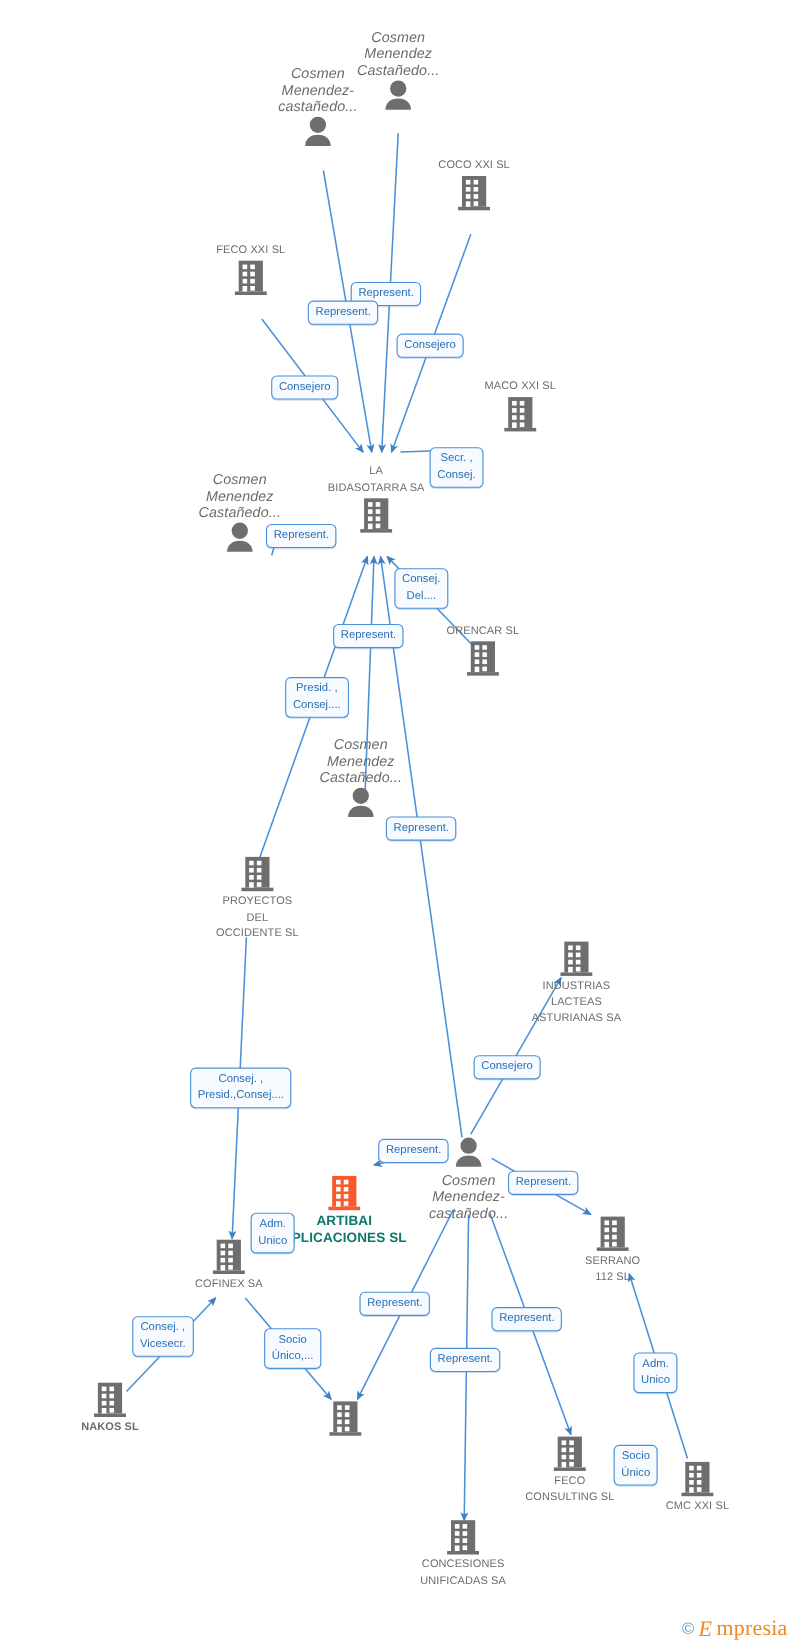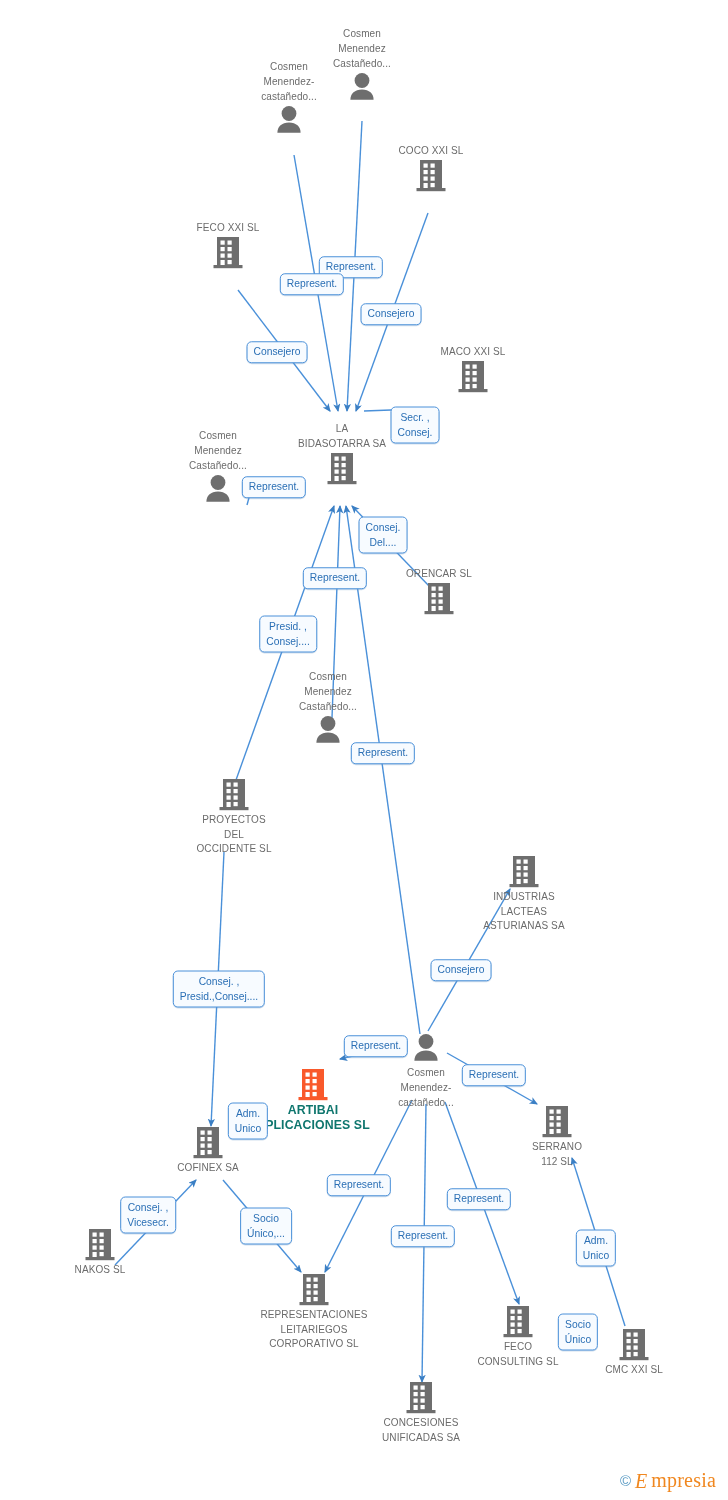--- a/index.html
+++ b/index.html
@@ -31,21 +31,21 @@
     width: 130px;
   }
   .node .label {
     color: #6b6b6b;
     font-size: 11.5px;
     line-height: 14.5px;
     white-space: pre-line;
     letter-spacing: 0.1px;
   }
   .node.company .label { font-size: 10px; }
-  .node.person .label { font-size: 10px; line-height: 15px; }
+  .node.person .label { font-size: 13px; line-height: 15px; font-style: italic; }
   .node.highlight .label {
     color: #0f766e;
     font-weight: bold;
     font-size: 12.3px;
     line-height: 15px;
   }
   .icon-wrap {
     display: block;
     line-height: 0;
   }
@@ -324,21 +324,21 @@
             <rect x="7.5" y="11" width="4.2" height="4.2" fill="#ffffff"></rect>
             <rect x="14.5" y="11" width="4.2" height="4.2" fill="#ffffff"></rect>
             <rect x="7.5" y="17.5" width="4.2" height="4.2" fill="#ffffff"></rect>
             <rect x="14.5" y="17.5" width="4.2" height="4.2" fill="#ffffff"></rect>
             <rect x="7.5" y="24" width="4.2" height="5" fill="#ffffff"></rect>
             <rect x="14.5" y="24" width="4.2" height="4.2" fill="#ffffff"></rect>
           </svg></span>
         <div class="label">SERRANO
 112 SL</div>
       </div>
-      <div class="node company label-below" style="left: 100px; top: 1228px;">
+      <div class="node company label-below" style="left: 100px; top: 1256px; font-weight: bold;">
         <span class="icon-wrap"><svg width="30" height="34" viewBox="0 0 30 34">
             <rect x="4" y="1" width="22" height="28" fill="#6e6e6e"></rect>
             <rect x="0.5" y="29" width="29" height="3.2" fill="#6e6e6e"></rect>
             <rect x="7.5" y="4.5" width="4.2" height="4.2" fill="#ffffff"></rect>
             <rect x="14.5" y="4.5" width="4.2" height="4.2" fill="#ffffff"></rect>
             <rect x="7.5" y="11" width="4.2" height="4.2" fill="#ffffff"></rect>
             <rect x="14.5" y="11" width="4.2" height="4.2" fill="#ffffff"></rect>
             <rect x="7.5" y="17.5" width="4.2" height="4.2" fill="#ffffff"></rect>
             <rect x="14.5" y="17.5" width="4.2" height="4.2" fill="#ffffff"></rect>
             <rect x="7.5" y="24" width="4.2" height="5" fill="#ffffff"></rect>
@@ -352,23 +352,20 @@
             <rect x="0.5" y="29" width="29" height="3.2" fill="#6e6e6e"></rect>
             <rect x="7.5" y="4.5" width="4.2" height="4.2" fill="#ffffff"></rect>
             <rect x="14.5" y="4.5" width="4.2" height="4.2" fill="#ffffff"></rect>
             <rect x="7.5" y="11" width="4.2" height="4.2" fill="#ffffff"></rect>
             <rect x="14.5" y="11" width="4.2" height="4.2" fill="#ffffff"></rect>
             <rect x="7.5" y="17.5" width="4.2" height="4.2" fill="#ffffff"></rect>
             <rect x="14.5" y="17.5" width="4.2" height="4.2" fill="#ffffff"></rect>
             <rect x="7.5" y="24" width="4.2" height="5" fill="#ffffff"></rect>
             <rect x="14.5" y="24" width="4.2" height="4.2" fill="#ffffff"></rect>
           </svg></span>
-        <div class="label">REPRESENTACIONES
-LEITARIEGOS
-CORPORATIVO SL</div>
       </div>
       <div class="node company label-below" style="left: 518px; top: 1305px;">
         <span class="icon-wrap"><svg width="30" height="34" viewBox="0 0 30 34">
             <rect x="4" y="1" width="22" height="28" fill="#6e6e6e"></rect>
             <rect x="0.5" y="29" width="29" height="3.2" fill="#6e6e6e"></rect>
             <rect x="7.5" y="4.5" width="4.2" height="4.2" fill="#ffffff"></rect>
             <rect x="14.5" y="4.5" width="4.2" height="4.2" fill="#ffffff"></rect>
             <rect x="7.5" y="11" width="4.2" height="4.2" fill="#ffffff"></rect>
             <rect x="14.5" y="11" width="4.2" height="4.2" fill="#ffffff"></rect>
             <rect x="7.5" y="17.5" width="4.2" height="4.2" fill="#ffffff"></rect>

